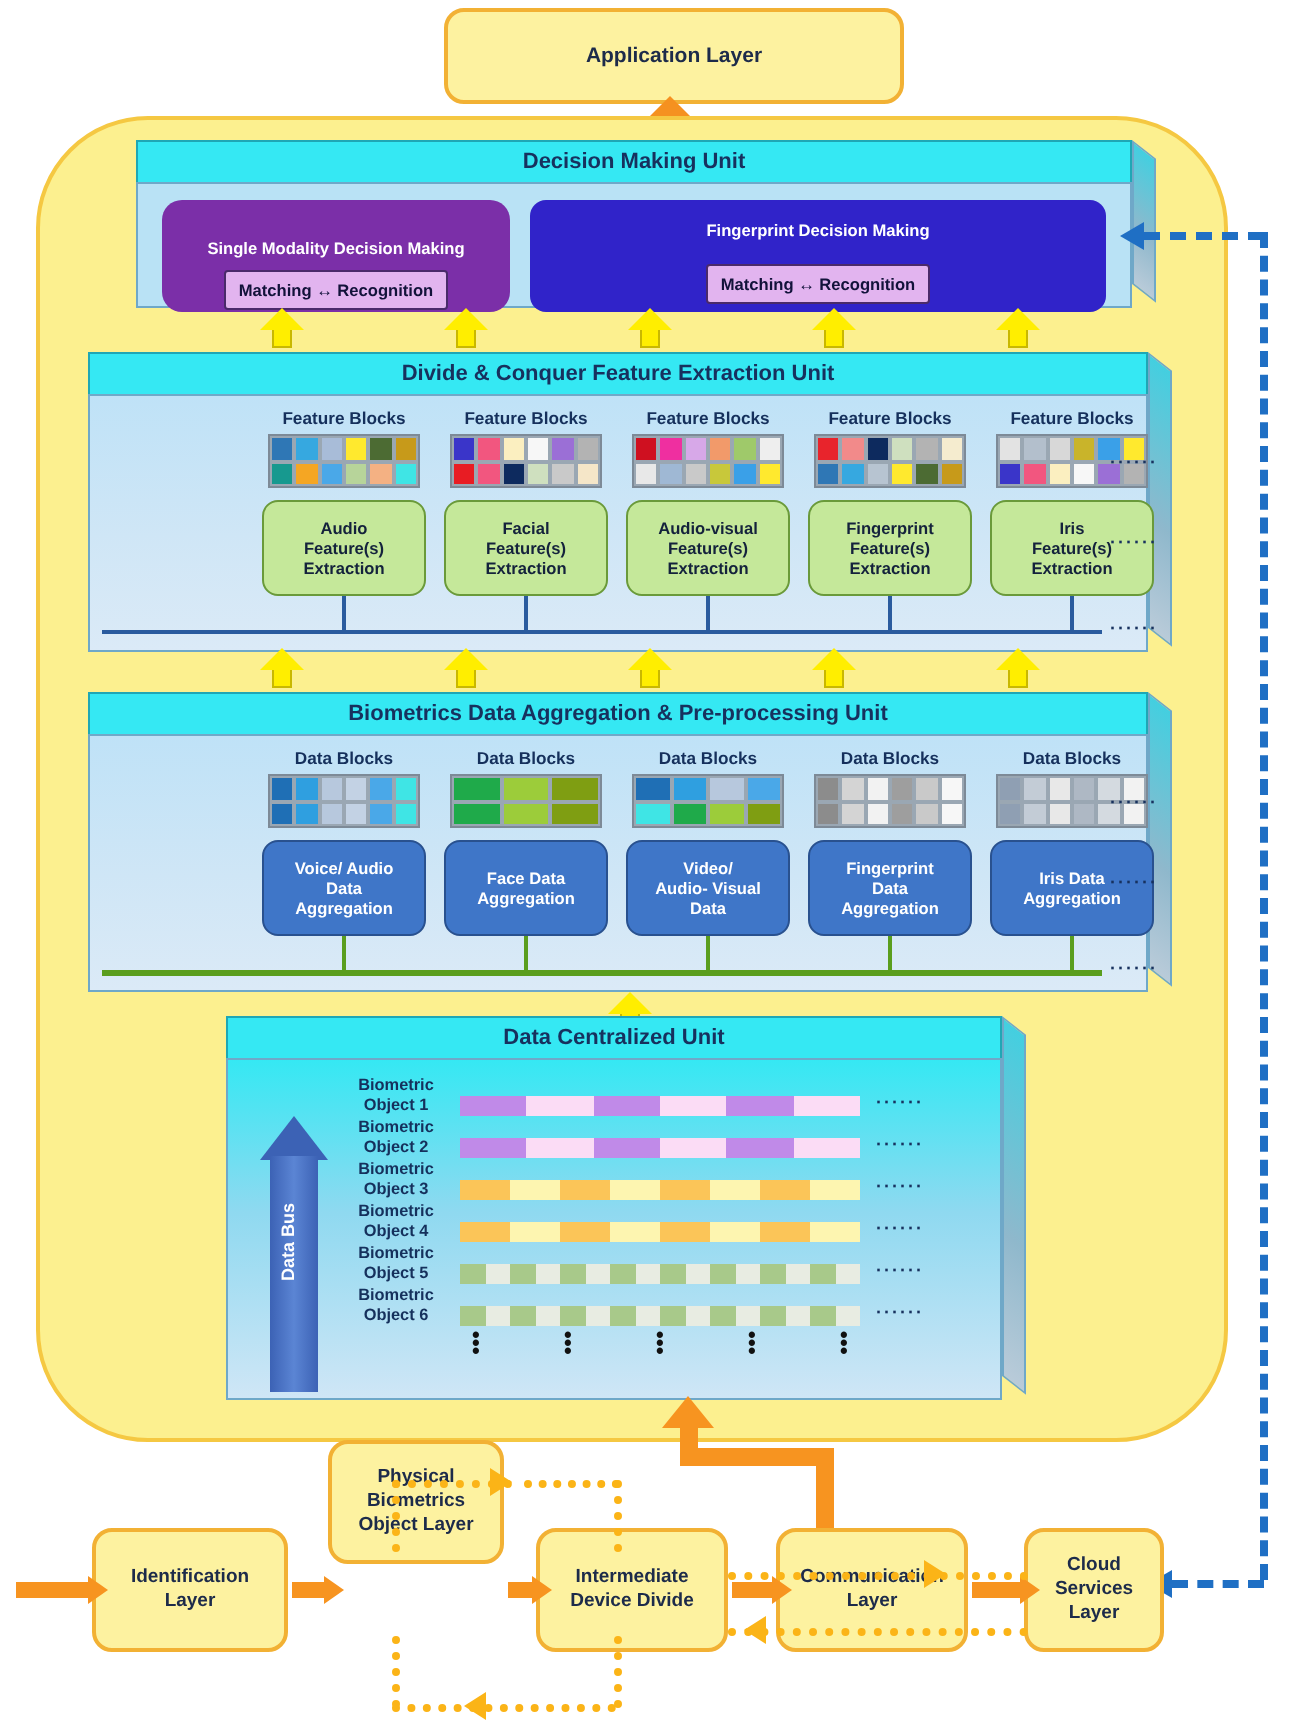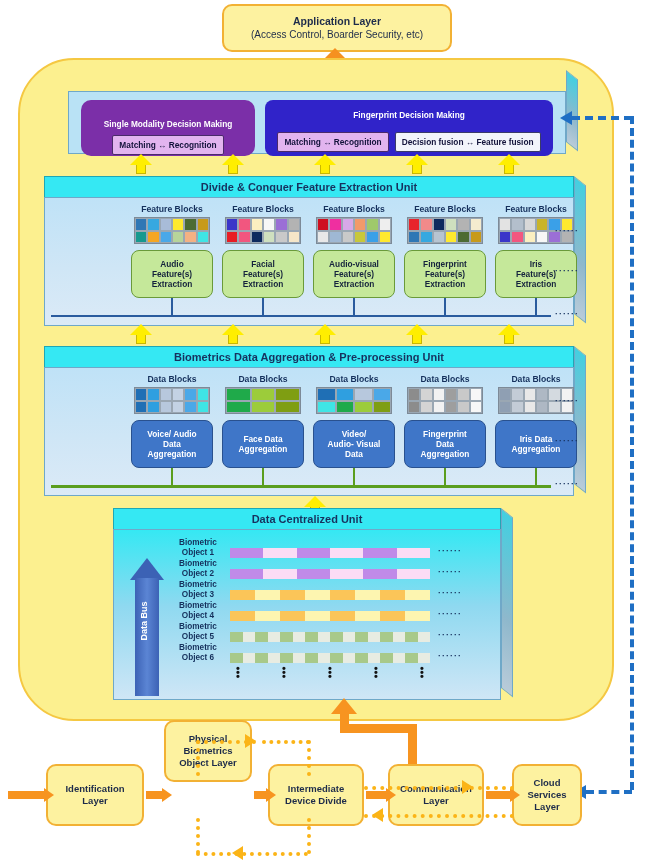--- a/index.html
+++ b/index.html
@@ -165,41 +165,40 @@
   }
   .vdots{color:#111;font-size:11px;font-weight:bold;line-height:4px;}
 </style>
 </head>
 <body>
 
 <div class="stage">
 
   <div class="abs ctr applayer">
     <div>Application Layer</div>
-    <div class="sub">(Access Control, Boarder Security, etc)</div>
   </div>
   <div class="abs uparrow orangearrow" style="left:324px;top:48px;">
     <b></b>
       <i></i>
   </div>
 
   <div class="abs bigpanel"></div>
 
   <div class="abs unit dmu">
+    <div class="top">Decision Making Unit</div>
     <div class="side"></div>
     <div class="body">
       <div class="abs ctr purplebox">
         <div>Single Modality Decision Making</div>
         <div class="pill">Matching ↔ Recognition</div>
       </div>
       <div class="abs ctr bluebox">
         <div>Fingerprint Decision Making</div>
         <div class="rowpills">
           <div class="pill">Matching ↔ Recognition</div>
-          <div class="pill light">Decision fusion ↔ Feature fusion</div>
         </div>
       </div>
     </div>
   </div>
 
   <div class="abs" id="arrows-dmu">
       <div class="abs uparrow" style="left: 130px; top: 154px;">
         <b></b>
         <i></i>
       </div>

